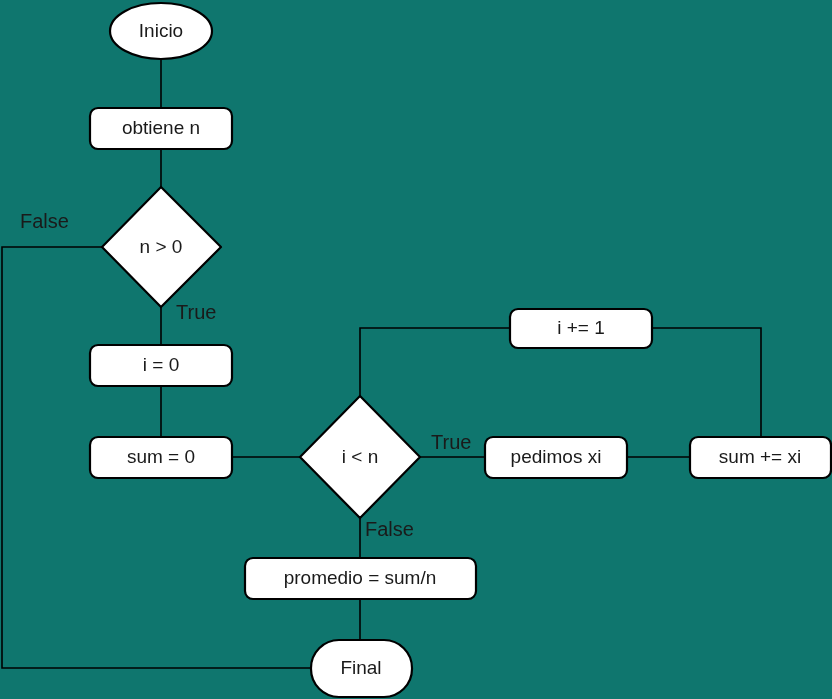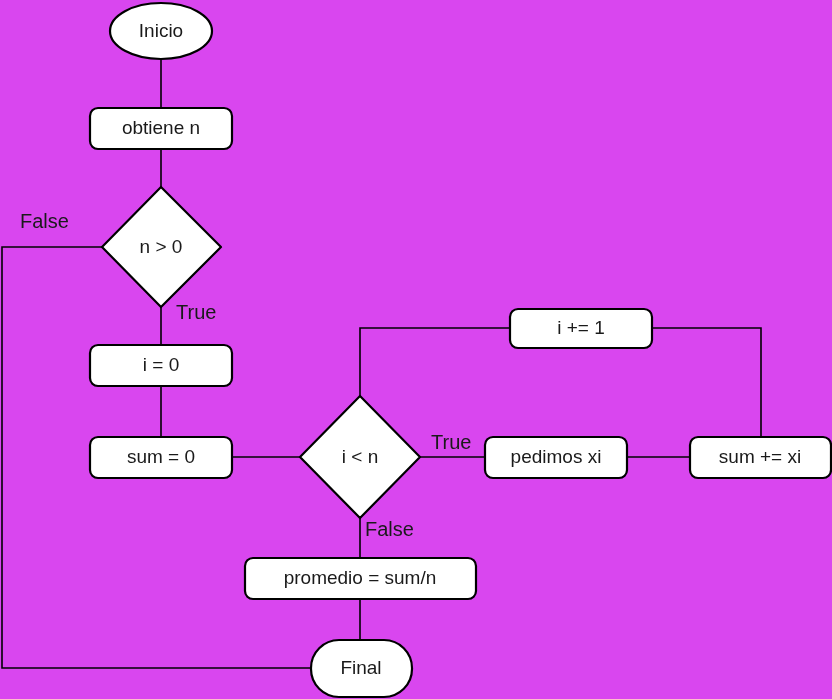--- a/index.html
+++ b/index.html
@@ -8,21 +8,21 @@
     padding: 0;
     background: #ffffff;
   }
   body {
     font-family: "Liberation Sans", sans-serif;
   }
   #canvas {
     position: relative;
     width: 832px;
     height: 699px;
-    background: #d946ef;
+    background: #0f766e;
     overflow: hidden;
   }
   #flow-svg {
     position: absolute;
     left: 0;
     top: 0;
     width: 832px;
     height: 699px;
   }
   .edge {

